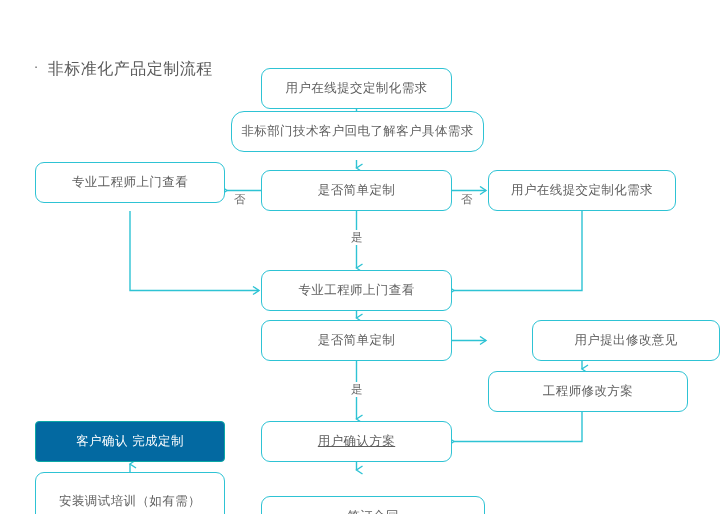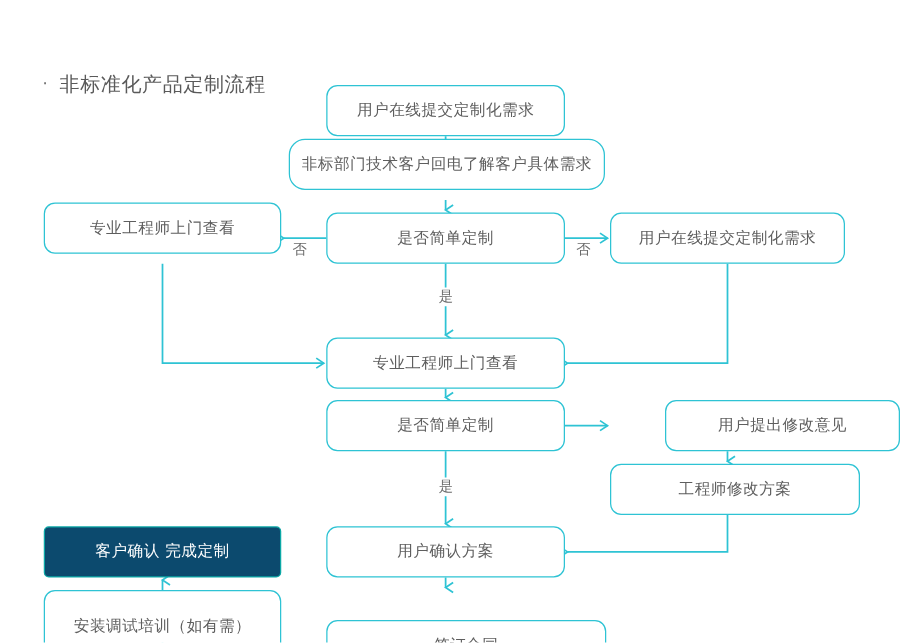--- a/index.html
+++ b/index.html
@@ -54,21 +54,21 @@
     display: flex;
     align-items: center;
     justify-content: center;
     font-size: 12.5px;
     color: #5e5e5e;
     letter-spacing: 0.4px;
     white-space: nowrap;
     z-index: 3;
   }
   .node.filled {
-    background: #0c4a6e;
+    background: #0369a1;
     border-color: #0ba8a6;
     color: #ffffff;
     border-radius: 4px;
   }
   .edge-label {
     position: absolute;
     font-size: 11.5px;
     color: #6a6a6a;
     background: #ffffff;
     padding: 0 2px;
@@ -137,21 +137,21 @@
 
   <div class="node" style="left:261px; top:68px;  width:191px; height:41px;">用户在线提交定制化需求</div>
   <div class="node" style="left:231px; top:111px; width:253px; height:41px;border-radius:13px;">非标部门技术客户回电了解客户具体需求</div>
   <div class="node" style="left:261px; top:170px; width:191px; height:41px;">是否简单定制</div>
   <div class="node" style="left:35px;  top:162px; width:190px; height:41px;">专业工程师上门查看</div>
   <div class="node" style="left:488px; top:170px; width:188px; height:41px;">用户在线提交定制化需求</div>
   <div class="node" style="left:261px; top:270px; width:191px; height:41px;">专业工程师上门查看</div>
   <div class="node" style="left:261px; top:320px; width:191px; height:41px;">是否简单定制</div>
   <div class="node" style="left:488px; top:320px; width:188px; height:41px;margin-left:44px;">用户提出修改意见</div>
   <div class="node" style="left:488px; top:371px; width:200px; height:41px;">工程师修改方案</div>
-  <div class="node" style="left:261px; top:421px; width:191px; height:41px;">用户确认方案</div>
+  <div class="node" style="left:261px; top:421px; width:191px; height:41px;text-decoration:underline;">用户确认方案</div>
   <div class="node" style="left:261px; top:496px; width:224px; height:41px;">签订合同</div>
   <div class="node filled" style="left:35px; top:421px; width:190px; height:41px;">客户确认 完成定制</div>
   <div class="node" style="left:35px;  top:472px; width:190px; height:58px;">安装调试培训（如有需）</div>
 
   <div class="edge-label" style="left:232px; top:192px;">否</div>
   <div class="edge-label" style="left:459px; top:192px;">否</div>
   <div class="edge-label" style="left:349px; top:230px;">是</div>
   <div class="edge-label" style="left:349px; top:382px;">是</div>
 
 </div>

